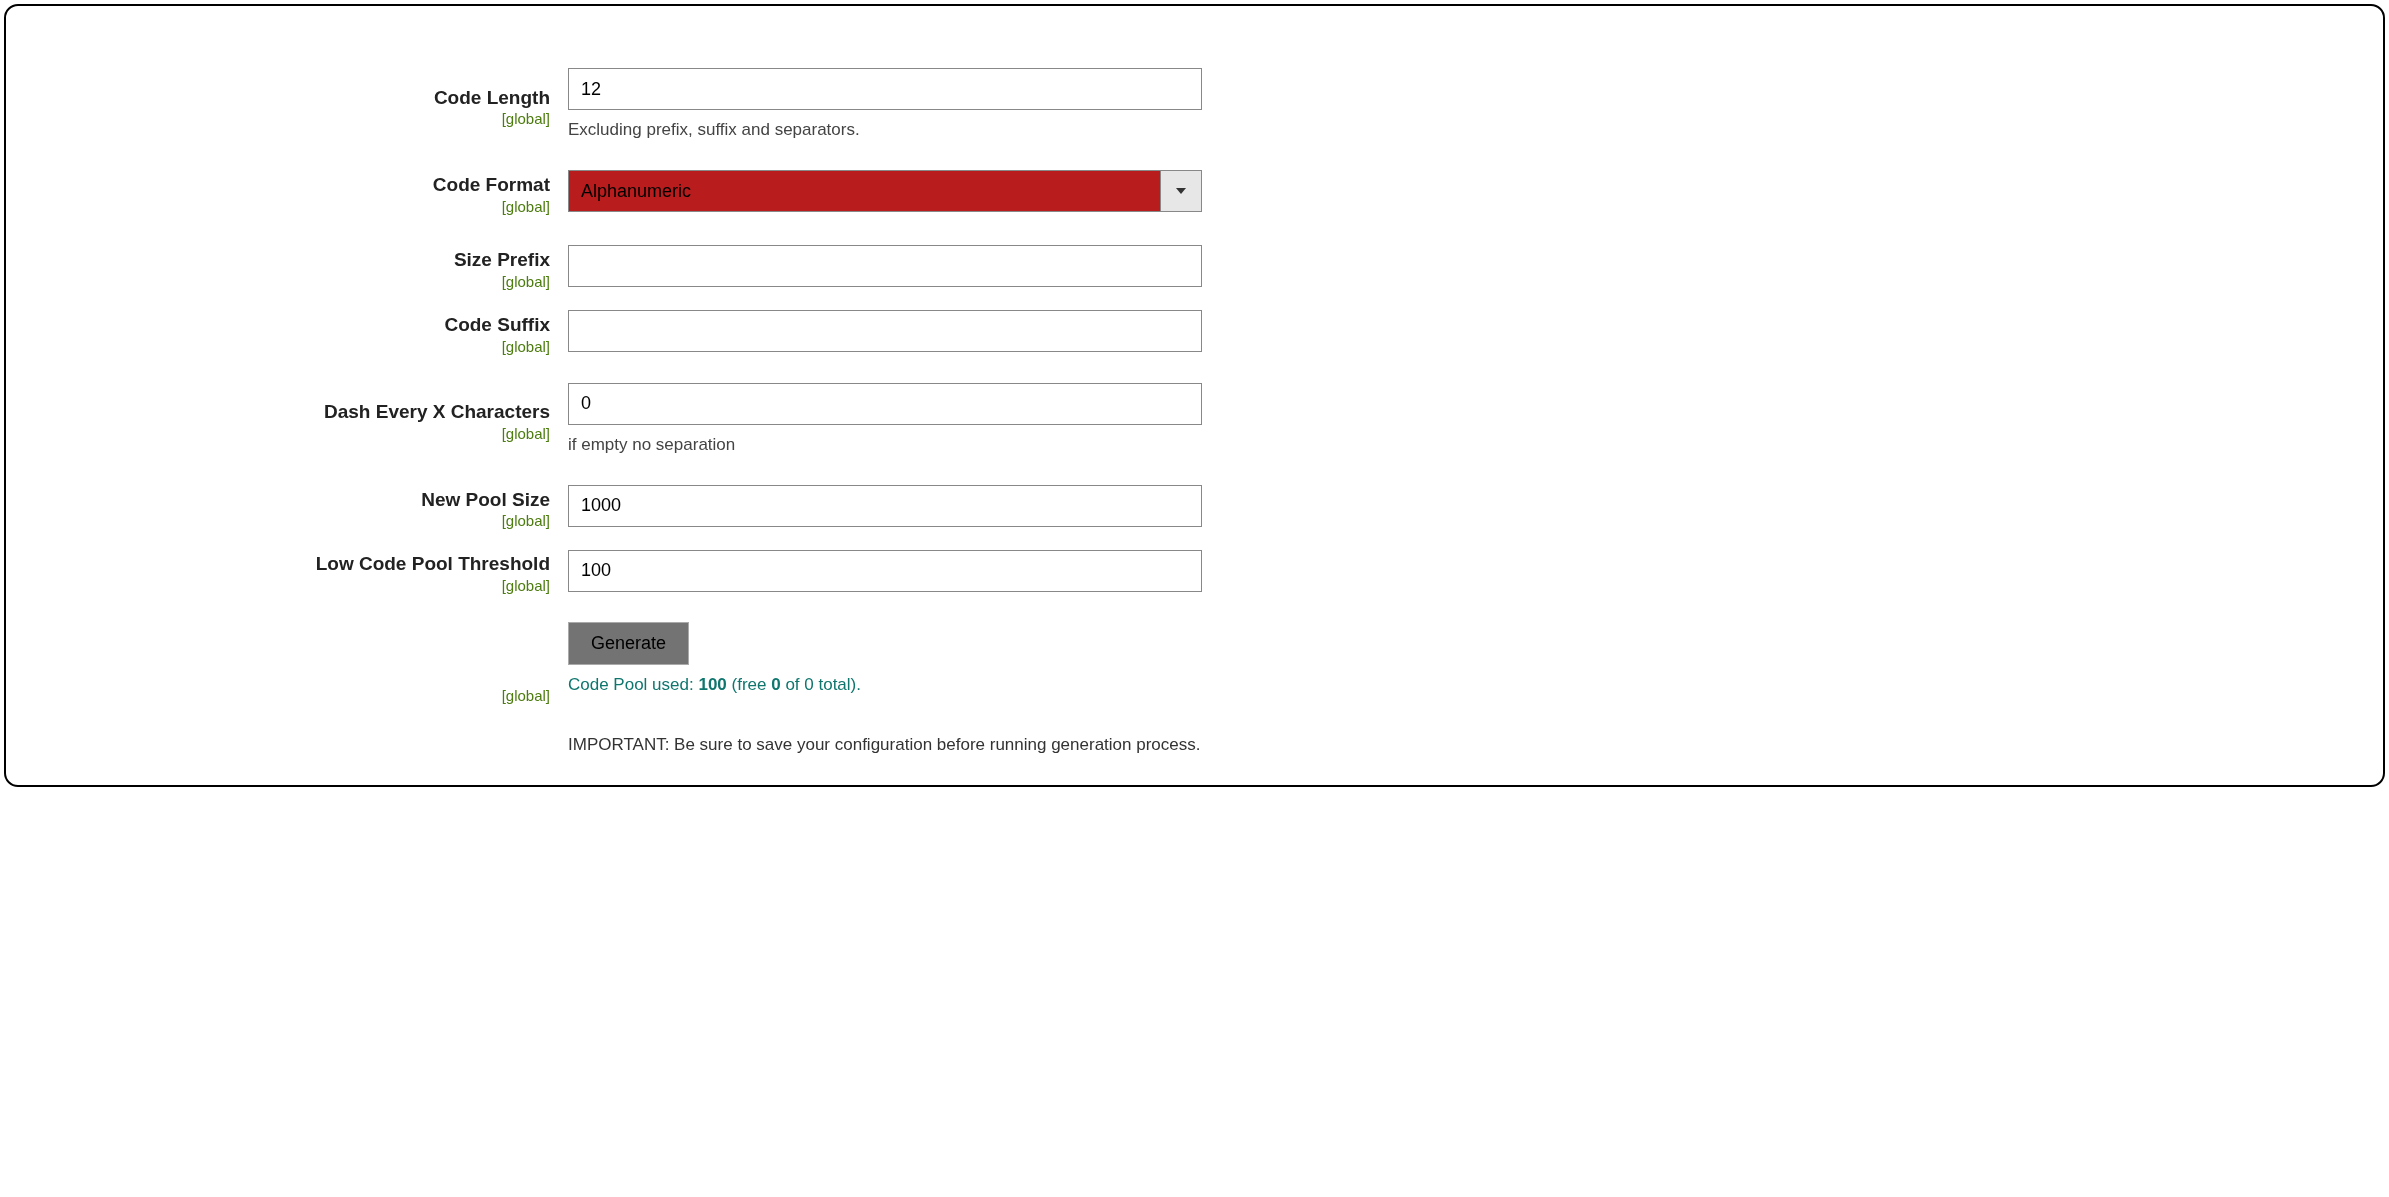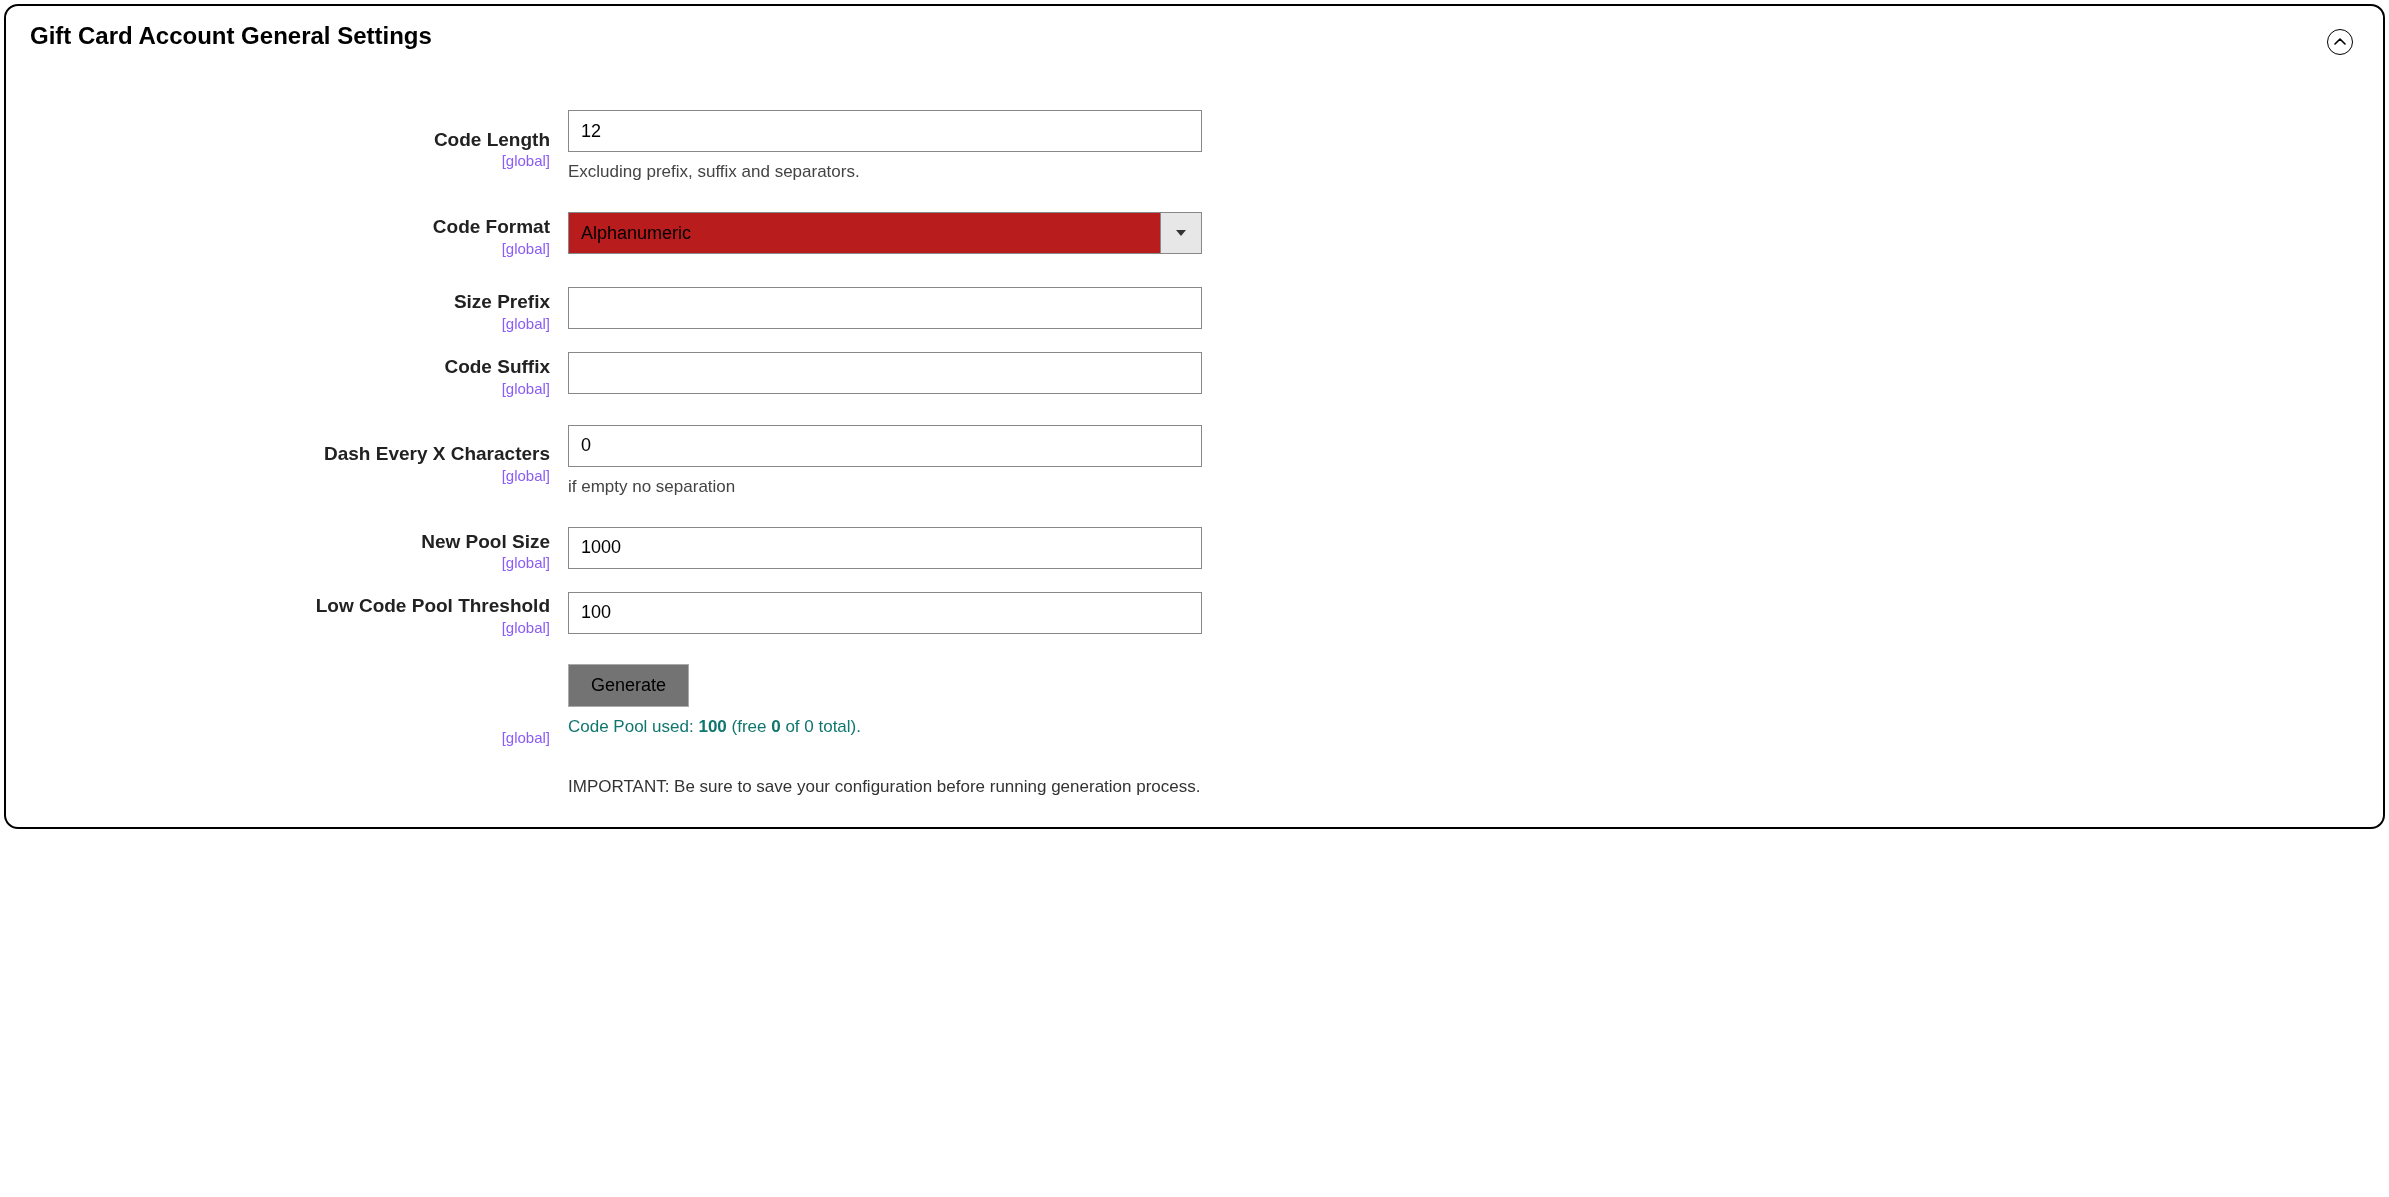--- a/index.html
+++ b/index.html
@@ -56,21 +56,21 @@
     padding-top: 6px;
   }
   .label-main {
     font-size: 19px;
     font-weight: 600;
     color: #222;
     line-height: 1.15;
   }
   .label-scope {
     font-size: 15px;
-    color: #8b5cf6;
+    color: #4d7c0f;
     margin-top: 2px;
   }
   .field-col {
     padding-left: 18px;
     width: 660px;
   }
   .text-input {
     width: 634px;
     height: 42px;
     font-size: 18px;
@@ -131,28 +131,20 @@
   .important-note {
     font-size: 17px;
     color: #333;
     margin-top: 40px;
   }
 </style>
 </head>
 <body>
 
 <div class="panel">
-  <div class="panel-header">
-    <div class="panel-title">Gift Card Account General Settings</div>
-    <div class="collapse-btn">
-      <svg width="12" height="8" viewBox="0 0 12 8">
-        <path d="M1 6 L6 1 L11 6" fill="none" stroke="#000" stroke-width="1.6" stroke-linecap="round" stroke-linejoin="round"></path>
-      </svg>
-    </div>
-  </div>
 
   <div class="form-body">
 
     <div class="row">
       <div class="label-col">
         <div class="label-main">Code Length</div>
         <div class="label-scope">[global]</div>
       </div>
       <div class="field-col">
         <input class="text-input" type="text" value="12" style="">

